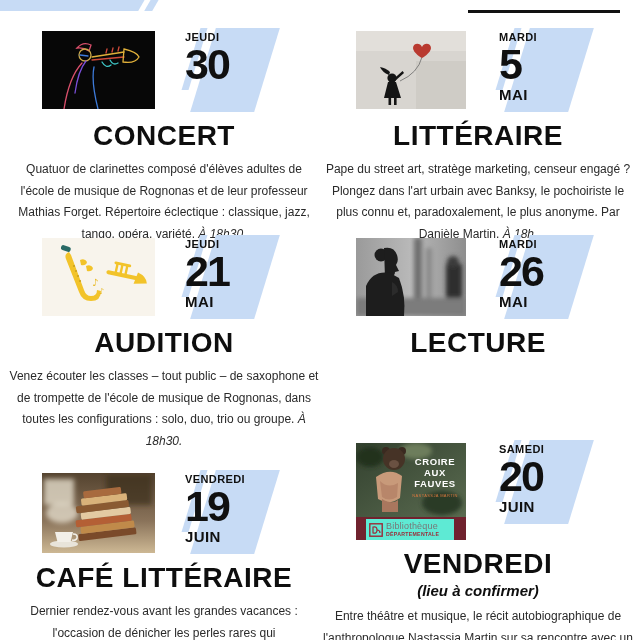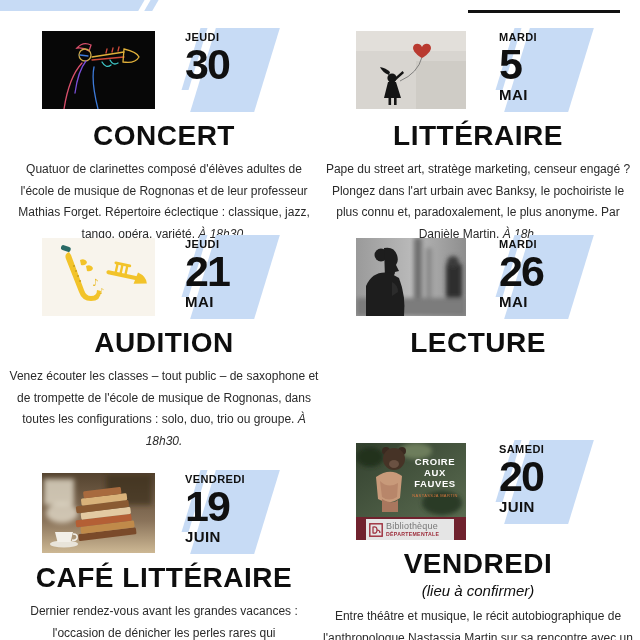--- a/index.html
+++ b/index.html
@@ -23,28 +23,28 @@
   #c2 .event-image,#c4 .event-image{width:110px;}
   #c5 .event-image{height:80px;}
   #c6 .event-image{width:110px;height:97px;}
   .date-block{position:absolute;left:143px;top:0;width:160px;height:84px;}
   .para-main{position:absolute;left:18px;top:0;width:64px;height:84px;background:#c7dbf5;transform:skewX(-17deg);z-index:0;}
   .para-sliver{position:absolute;left:6px;top:0;width:7px;height:62px;background:#c7dbf5;transform:skewX(-17deg);z-index:0;}
   .date-day{position:relative;z-index:2;font-size:11px;font-weight:bold;letter-spacing:.4px;padding-top:3px;color:#101010;}
   .date-num{position:relative;z-index:2;font-family:Liberation Sans, sans-serif;font-size:43px;font-weight:bold;line-height:43px;letter-spacing:-2px;color:#101010;}
   .date-month{position:relative;z-index:2;font-size:15px;font-weight:bold;letter-spacing:.4px;color:#101010;}
   .event-title{margin:8px 0 0 0;text-align:center;font-size:28px;font-weight:bold;letter-spacing:.5px;color:#0e0e0e;}
-  .event-subtitle{margin:2px 0 0 0;text-align:center;font-size:15px;font-weight:normal;font-style:italic;color:#0e0e0e;}
+  .event-subtitle{margin:2px 0 0 0;text-align:center;font-size:15px;font-weight:bold;font-style:italic;color:#0e0e0e;}
   .event-desc{margin:7px 0 0 0;text-align:center;font-size:12px;line-height:21.5px;color:#2a2a2a;padding:0 1px;}
   .time{font-weight:normal;font-style:italic;}
   
   .cover{position:absolute;}
   .cover-title{position:absolute;left:52px;top:13px;width:54px;text-align:center;color:#fff;font-weight:bold;font-size:9.5px;line-height:11px;letter-spacing:.6px;}
   .cover-author{position:absolute;left:52px;top:50px;width:54px;text-align:center;color:#d8793f;font-size:4px;letter-spacing:.4px;}
-  .logo-box{position:absolute;left:10px;top:76px;width:88px;height:21px;background:#e5e5e5;display:flex;align-items:center;padding-left:3px;box-sizing:border-box;}
+  .logo-box{position:absolute;left:10px;top:76px;width:88px;height:21px;background:#5eead4;display:flex;align-items:center;padding-left:3px;box-sizing:border-box;}
   .logo-icon{width:14px;height:14px;margin-right:3px;flex:0 0 auto;}
   .logo-text{display:flex;flex-direction:column;line-height:1;}
   .logo-l1{font-size:9px;color:#777;letter-spacing:.2px;}
   .logo-l2{font-size:5.2px;color:#9c2a38;font-weight:bold;letter-spacing:.3px;margin-top:1px;}
 </style>
 </head>
 <body>
 
 <div class="deco-tl-main"></div>
 <div class="deco-tl-sliver"></div>

